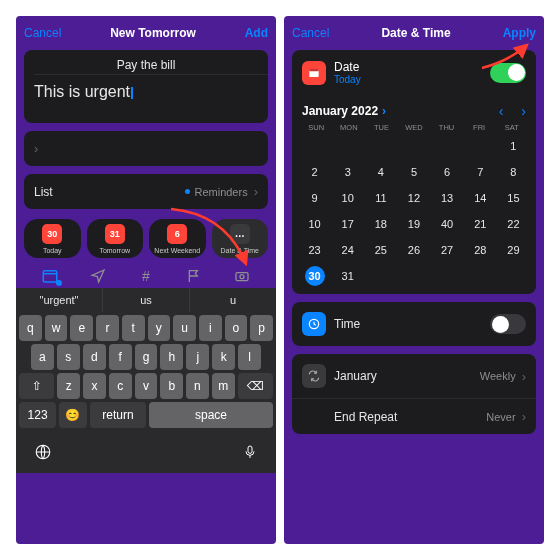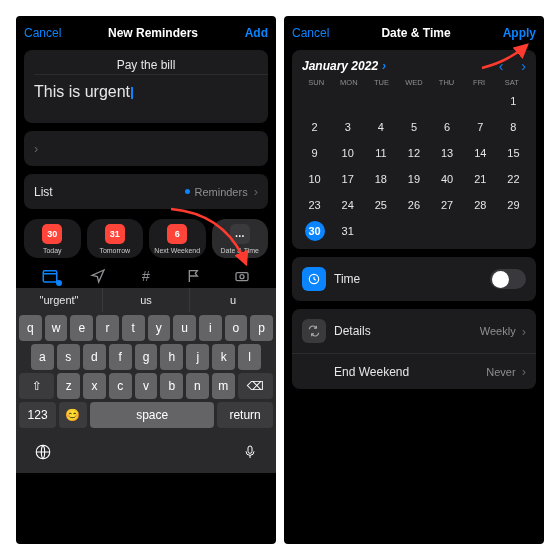--- a/index.html
+++ b/index.html
@@ -3,21 +3,21 @@
 <meta charset="utf-8">
 <style>
   * { box-sizing: border-box; margin: 0; padding: 0; }
   body {
     background: #fff;
     font-family: -apple-system, "Helvetica Neue", Arial, sans-serif;
     width: 560px; height: 560px; overflow: hidden;
     display: flex; gap: 8px; padding: 16px;
   }
   .phone {
-    flex: 1; background: #000000; border-radius: 4px;
+    flex: 1; background: #4c1d95; border-radius: 4px;
     display: flex; flex-direction: column; overflow: hidden;
     color: #fff; font-size: 11px; position: relative;
   }
   .navbar {
     display: flex; align-items: center; justify-content: space-between;
     padding: 10px 8px 6px;
   }
   .nav-btn { color: #0a84ff; font-size: 12px; }
   .nav-btn.bold { font-weight: 600; }
   .nav-title { color: #fff; font-size: 12px; font-weight: 600; }
@@ -122,42 +122,42 @@
   .knob {
     width:17px; height:17px; border-radius:50%; background:#fff;
     position:absolute; top:1.5px;
   }
   .toggle.on .knob { right:1.5px; }
   .toggle.off .knob { left:1.5px; }
 
   .cal-head {
     display:flex; align-items:center; padding:8px 10px 2px;
   }
-  .cal-month { color:#fff; font-size:12px; font-weight:600;font-style:italic; }
+  .cal-month { color:#fff; font-size:12px; font-weight:600; }
   .cal-month .chs { color:#0a84ff; margin-left:4px; font-size:12px; }
   .cal-nav { margin-left:auto; display:flex; gap:18px; color:#0a84ff; font-size:14px; }
   .dow { display:grid; grid-template-columns:repeat(7,1fr); text-align:center;
     font-size:7.5px; color:#8e8e93; padding:2px 8px 4px; }
   .days { display:grid; grid-template-columns:repeat(7,1fr); text-align:center;
     padding:0 6px 8px; row-gap:6px; }
   .day { font-size:11px; color:#e6e6e6; height:20px; line-height:20px; }
   .day.empty { color:transparent; }
   .day.sel {
     background:#0a84ff; border-radius:50%; color:#fff; font-weight:600;
     width:20px; margin:0 auto;
   }
 </style>
 </head>
 <body>
 
 <div class="phone">
 
   <div class="navbar">
     <span class="nav-btn">Cancel</span>
-    <span class="nav-title">New Reminders</span>
+    <span class="nav-title">New Tomorrow</span>
     <span class="nav-btn bold">Add</span>
   </div>
 
   <div class="card">
     <div class="input-title">Pay the bill</div>
     <div class="divider"></div>
     <div class="input-notes">
       <span>This is urgent</span><span class="caret"></span>
     </div>
   </div>
@@ -264,22 +264,22 @@
           <div class="key" style="flex: 1 1 0%;">v</div>
           <div class="key" style="flex: 1 1 0%;">b</div>
           <div class="key" style="flex: 1 1 0%;">n</div>
           <div class="key" style="flex: 1 1 0%;">m</div>
         </div>
       <div class="key dark wide">⌫</div>
     </div>
     <div class="kb-row">
       <div class="key dark" style="flex:1.2">123</div>
       <div class="key dark" style="flex:0.9">😊</div>
+      <div class="key dark" style="flex:1.8">return</div>
       <div class="key space">space</div>
-      <div class="key dark" style="flex:1.8">return</div>
     </div>
   </div>
   <div class="dock">
     <span class="dock-icon">
       <svg viewBox="0 0 24 24" width="18" height="18" fill="none" stroke="#fff" stroke-width="1.5">
           <circle cx="12" cy="12" r="9"></circle>
           <path d="M3 12h18 M12 3c3 3 3 15 0 18 M12 3c-3 3-3 15 0 18"></path>
         </svg>
     </span>
     <span class="dock-icon">
@@ -304,20 +304,35 @@
 
 <div class="phone">
 
   <div class="navbar">
     <span class="nav-btn">Cancel</span>
     <span class="nav-title">Date &amp; Time</span>
     <span class="nav-btn bold">Apply</span>
   </div>
 
   <div class="card">
+    <div class="row">
+      <div class="inline-icon bg-red">
+        <svg viewBox="0 0 24 24" width="14" height="14" fill="#fff">
+            <rect x="4" y="5" width="16" height="14" rx="2"></rect>
+            <rect x="4" y="5" width="16" height="4" fill="#c33"></rect>
+          </svg>
+      </div>
+      <div style="flex:1">
+        <div style="font-size:12px;">Date</div>
+        <div class="subtitle-blue">Today</div>
+      </div>
+      <div class="toggle on">
+          <div class="knob"></div>
+        </div>
+    </div>
 
     <div class="cal-head">
       <span class="cal-month">
         <span>January 2022</span><span class="chs">›</span>
       </span>
       <span class="cal-nav">
         <span>‹</span>
         <span>›</span>
       </span>
     </div>
@@ -392,26 +407,26 @@
   </div>
 
   <div class="card">
     <div class="row">
       <div class="inline-icon bg-gray">
         <svg viewBox="0 0 24 24" width="14" height="14" fill="none" stroke="#aaa" stroke-width="2">
             <path d="M4 9a6 6 0 0 1 10-4l2 2 M20 15a6 6 0 0 1-10 4l-2-2"></path>
             <path d="M16 3v4h-4 M8 21v-4h4"></path>
           </svg>
       </div>
-      <span class="row-label">Details</span>
+      <span class="row-label">January</span>
       <span class="row-value">Weekly</span>
       <span class="chev" style="margin-left:6px">›</span>
     </div>
     <div class="row">
-      <span class="row-label" style="padding-left:32px">End Weekend</span>
+      <span class="row-label" style="padding-left:32px">End Repeat</span>
       <span class="row-value">Never</span>
       <span class="chev" style="margin-left:6px">›</span>
     </div>
   </div>
 
   <div class="arrow-red r">
     <svg viewBox="0 0 55 30">
         <defs>
           <marker id="ah2" markerWidth="6" markerHeight="6" refX="5" refY="3" orient="auto">
             <path d="M0,0 L6,3 L0,6 Z" fill="#ff3b30"></path>

